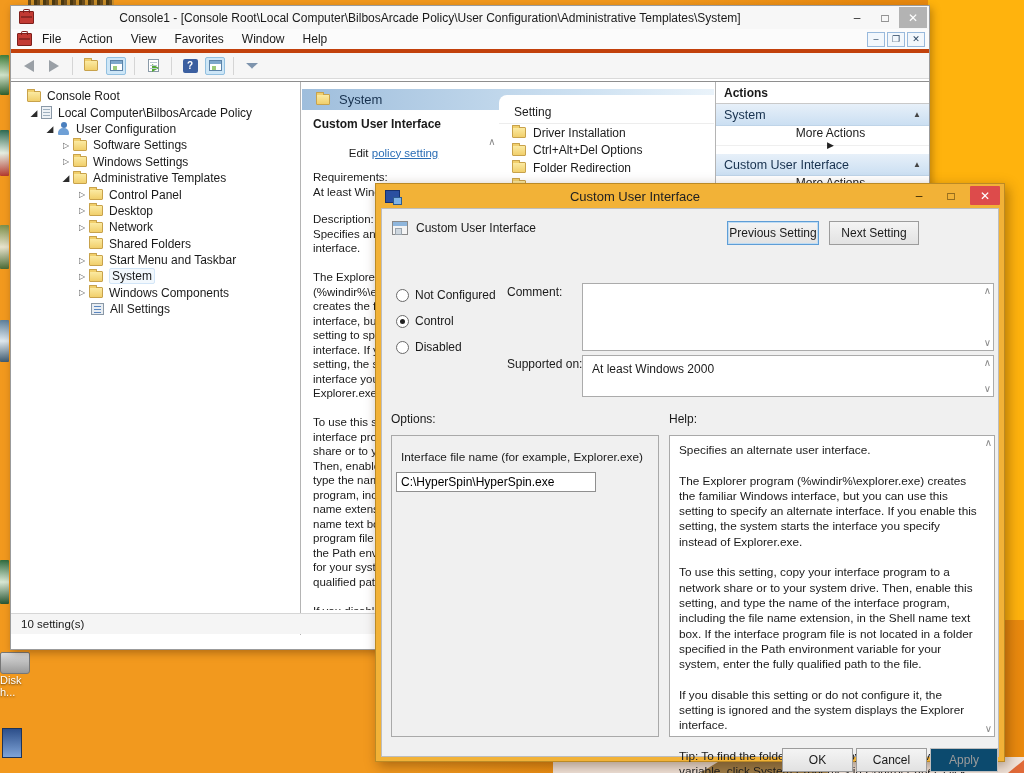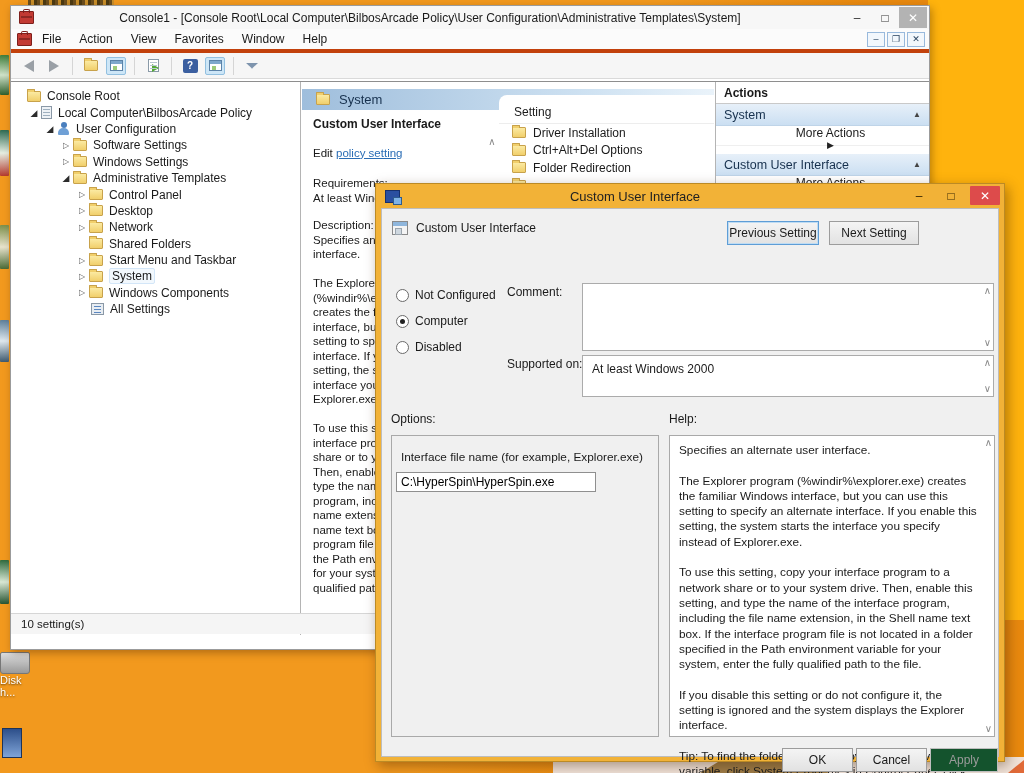--- a/index.html
+++ b/index.html
@@ -94,21 +94,21 @@
   .sel-label { background:#F2F8FD; border:1px solid #D3E6F8; border-radius:2px; padding:0 2px; }
 
   
   .viewpane { position:absolute; left:291px; top:0; width:412px; height:553px; background:#fff; overflow:hidden; }
   .view-header { position:absolute; left:0; top:7px; width:412px; height:21px;
     background:linear-gradient(to right,#9FBEDC,#CFE2F2 70%,#EAF3FA); display:flex; align-items:center;
     padding-left:14px; gap:9px; font-size:13px; color:#17314e; }
   .desc-col { position:absolute; left:0; top:28px; width:182px; height:500px; padding:7px 10px 0 11px;
               font-size:11.5px; line-height:14.5px; overflow:hidden; }
   .policy-name { font-weight:bold; font-size:12px; margin-bottom:14px; }
-  .edit-line { margin-bottom:16px; }
+  .edit-line { margin-bottom:10px;text-align:center; }
   .link { color:#2A6DB5; text-decoration:underline; }
   .pre { white-space:pre-line; }
   .desc-scroll { position:absolute; left:183px; top:55px; width:14px; height:445px; }
   .chev { color:#8a8a8a; font-size:10px; line-height:10px; text-align:center; }
   .list-col { position:absolute; left:197px; top:13px; width:215px; height:515px; background:#fff;
               border-radius:8px 0 0 0; padding-top:6px; }
   .list-head { padding:4px 0 4px 15px; font-size:12px; color:#1a1a1a; border-bottom:1px solid #EDEDED; }
   .lrow { display:flex; align-items:center; height:17.5px; padding-left:13px; gap:7px; font-size:12px; }
   
   .tabs { position:absolute; left:2px; bottom:3px; display:flex; font-size:11.5px; }
@@ -145,21 +145,21 @@
   .dlg-b { width:26px; height:19px; display:flex; align-items:center; justify-content:center; font-size:12px; color:#3a2a05; }
   .dlg-close { width:30px; background:#DD4B4B; color:#fff; border-radius:1px; }
   .dlg-content { position:absolute; left:5px; top:24px; width:618px; height:549px; background:#F0F0F0;
                  border:1px solid #BDBDBD; font-size:12px; }
   .winicon { width:16px; height:14px; background:#F4F4F4; border:1px solid #8a8a8a; position:relative; }
   .winicon::before { content:""; position:absolute; left:0; right:0; top:0; height:4px; background:#8FB6DC; }
   .winicon::after { content:""; position:absolute; left:2px; top:6px; width:5px; height:5px; background:#cfd8e0; border:1px solid #9aa4ad; }
   .btn { background:linear-gradient(#F4F4F4,#E2E2E2); border:1px solid #9C9C9C; font-size:12px;
          display:flex; align-items:center; justify-content:center; color:#1a1a1a; }
   .btn.focus { border:1px solid #5E9DD6; box-shadow:inset 0 0 0 1px #BFDCF3; }
-  .btn.disabled { background:#14532d; border-color:#BEBEBE; color:#9b9b9b; }
+  .btn.disabled { background:#0c4a6e; border-color:#BEBEBE; color:#9b9b9b; }
   .radio { width:13px; height:13px; border-radius:50%; border:1px solid #6A6A6A; background:#fff; position:relative; flex:none; }
   .radio.on::after { content:""; position:absolute; left:3px; top:3px; width:5px; height:5px; border-radius:50%; background:#222; }
   .rrow { position:absolute; display:flex; align-items:center; gap:6px; }
   .box { background:#fff; border:1px solid #ABABAB; position:absolute; }
   .sb-chev-top { position:absolute; right:2px; top:2px; }
   .sb-chev-bot { position:absolute; right:2px; bottom:2px; }
   .grp { position:absolute; border:1px solid #A9A9A9; }
   .help-text { padding:7px 16px 0 9px; font-size:11.8px; line-height:15.3px; }
   .desc-clip { color:#1a1a1a; }
 </style>
@@ -411,21 +411,21 @@
       </div>
       <div class="abs btn focus" style="left:345px;top:12px;width:92px;height:24px;">Previous Setting</div>
       <div class="abs btn" style="left:447px;top:12px;width:90px;height:24px;">Next Setting</div>
 
       <div class="rrow" style="left:14px;top:79px;">
         <span class="radio"></span>
         <span>Not Configured</span>
       </div>
       <div class="rrow" style="left:14px;top:105px;">
         <span class="radio on"></span>
-        <span>Computer</span>
+        <span>Control</span>
       </div>
       <div class="rrow" style="left:14px;top:131px;">
         <span class="radio"></span>
         <span>Disabled</span>
       </div>
 
       <div class="abs" style="left:125px;top:76px;">Comment:</div>
       <div class="box" style="left:200px;top:74px;width:412px;height:68px;">
         <textarea style="position: absolute; inset: 1px 14px 1px 1px; border: none; resize: none; outline: none; font-family: &quot;Liberation Sans&quot;, sans-serif; font-size: 12px;"></textarea>
         <div class="chev sb-chev-top">∧</div>

